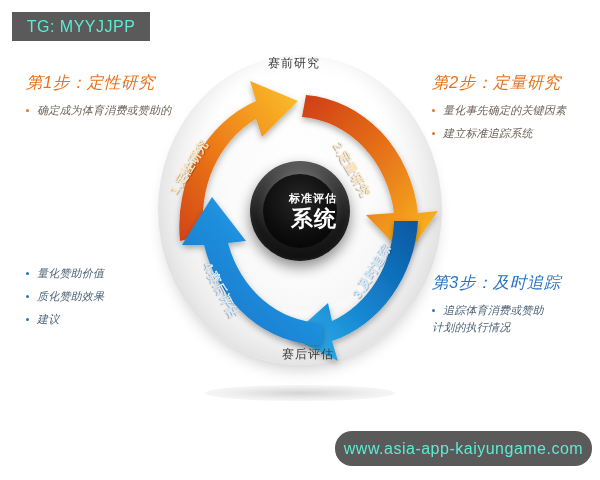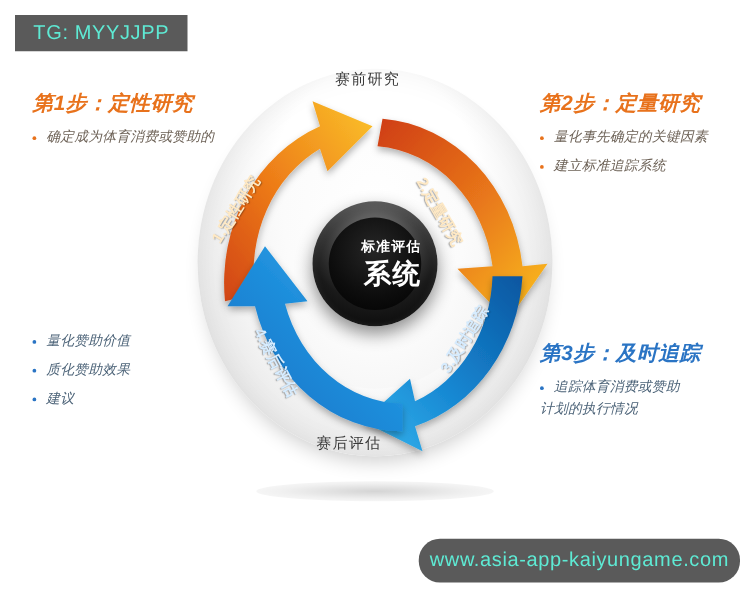--- a/index.html
+++ b/index.html
@@ -51,26 +51,26 @@
     color:#fff;text-align:center;line-height:1;
   }
   .hub-sub{font-size:11px;letter-spacing:1px;margin-bottom:4px;font-weight:600;}
   .hub-main{font-size:22px;letter-spacing:1px;font-weight:700;}
 
   
   .cycle-label{
     position:absolute;font-size:12px;color:#3a3a3a;white-space:nowrap;letter-spacing:1px;
   }
   .cl-top{left:118px;top:10px;}
-  .cl-bottom{left:103px;top:301px;}
+  .cl-bottom{left:132px;top:301px;}
 
   
   .step{position:absolute;width:175px;}
   .step h3{
-    margin:0 0 9px 0;font-size:16.5px;font-weight:bold;font-style:italic;
+    margin:0 0 9px 0;font-size:16.5px;font-weight:normal;font-style:italic;
     white-space:nowrap;letter-spacing:.5px;
   }
   .step ul{margin:0;padding:0;list-style:none;}
   .step li{
     font-size:11px;line-height:1.45;margin-bottom:7px;position:relative;padding-left:11px;
     font-style:italic;letter-spacing:.2px;
   }
   .step li::before{
     content:"";position:absolute;left:0;top:6px;width:3px;height:3px;border-radius:50%;
   }

